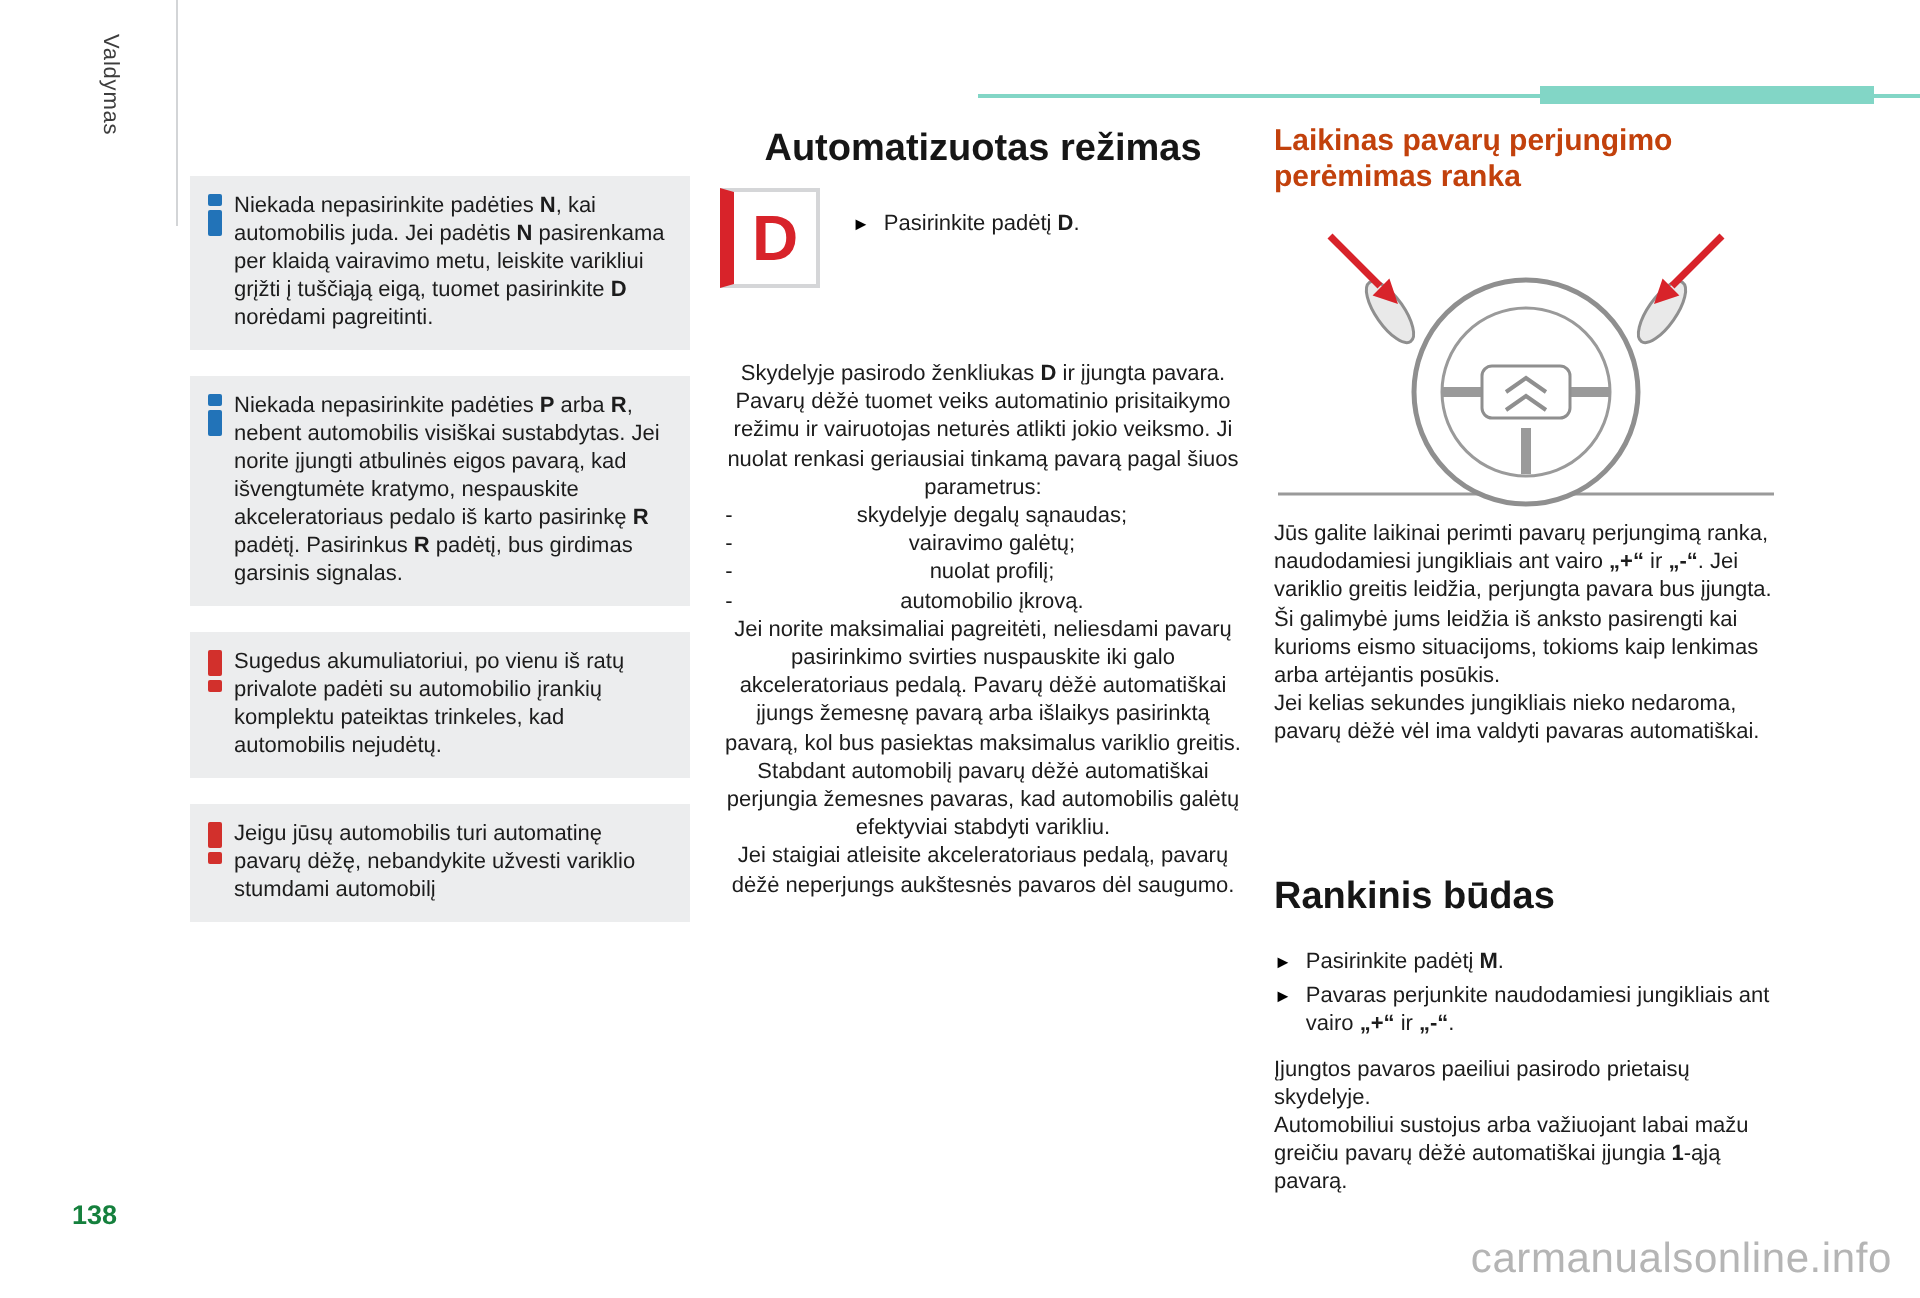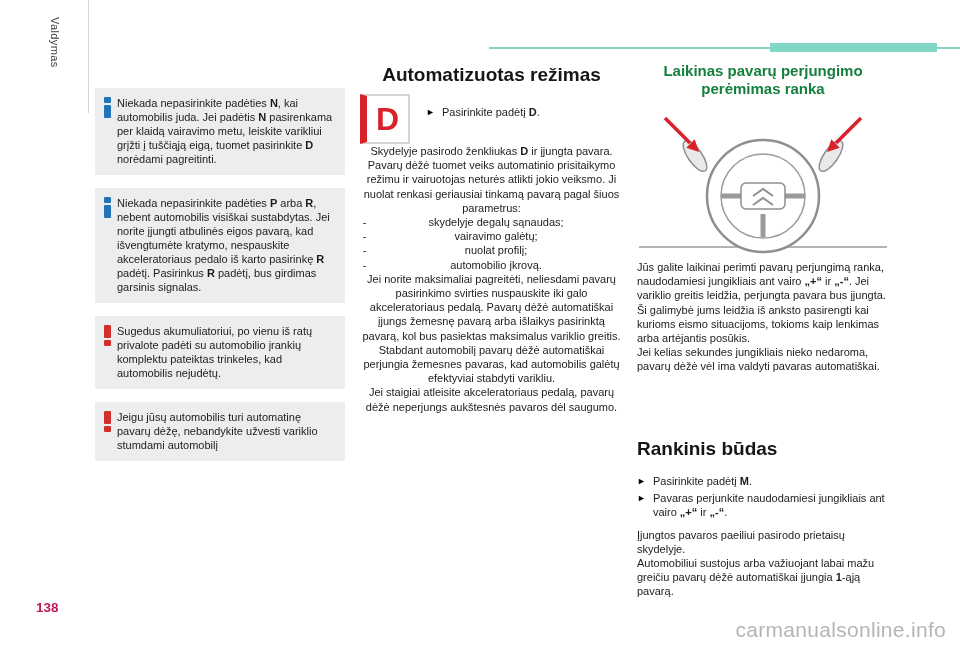--- a/index.html
+++ b/index.html
@@ -28,49 +28,49 @@
   .note{position:relative;background:#ecedee;padding:8px 9px 9px 22px;font-size:11px;line-height:14px;}
   .note p{margin:0;}
   .nicon{position:absolute;left:9px;top:9px;width:7px;height:22px;display:flex;flex-direction:column;}
   .nicon i{display:block;width:7px;border-radius:1px;}
   .nicon.info .dot{height:6px;background:#2273b8;margin-bottom:2px;}
   .nicon.info .stem{height:13px;background:#2273b8;}
   .nicon.warn .stem{height:13px;background:#d2302c;margin-bottom:2px;}
   .nicon.warn .dot{height:6px;background:#d2302c;}
 
   h1{font-size:19px;line-height:22px;font-weight:bold;margin:0 0 8px 0;color:#161616;}
-  h2{font-size:15px;line-height:18px;font-weight:bold;margin:0;color:#15803d;text-align:center;}
+  h2{font-size:15px;line-height:18px;font-weight:bold;margin:0;color:#c2410c;}
 
   .icon-step-row{display:flex;align-items:flex-start;}
   .gear-box{
     width:50px;height:50px;background:#fff;box-sizing:border-box;
     border:2px solid #d5d6d8;border-left:7px solid #d8232a;
     display:flex;align-items:center;justify-content:center;flex:0 0 auto;
   }
   .gear-letter{color:#d8232a;font-size:32px;font-weight:bold;line-height:1;}
 
   .step{display:flex;font-size:11px;line-height:14px;margin-bottom:3px;}
   .icon-step-row .step{margin-left:16px;margin-top:11px;}
   .step .arrow{font-size:9px;line-height:14px;margin-right:7px;color:#000;flex:0 0 auto;}
 
   .body{font-size:11px;line-height:14.2px;}
   .body p{margin:0;}
-  .col-mid .body{}
+  .col-mid .body{margin-top:36px;}
 
   .dash-item{display:flex;}
   .dash{width:9px;flex:0 0 auto;}
   .dash-text{flex:1;}
 
   .figure{margin-top:6px;width:252px;height:152px;}
   .col-right .body{margin-top:4px;}
   .manual-heading{margin-top:64px;font-size:19px;}
   .steps{margin-top:14px;}
   .body.after-steps{margin-top:9px;}
 
-  .page-number{position:absolute;left:36px;top:600px;font-size:13.5px;font-weight:bold;color:#be185d;}
+  .page-number{position:absolute;left:36px;top:600px;font-size:13.5px;font-weight:bold;color:#15803d;}
   .watermark{
     position:absolute;right:14px;bottom:7px;
     font-size:21px;color:#b5b5b5;letter-spacing:.3px;
   }
 </style>
 </head>
 <body>
 
 <div class="page">
 

